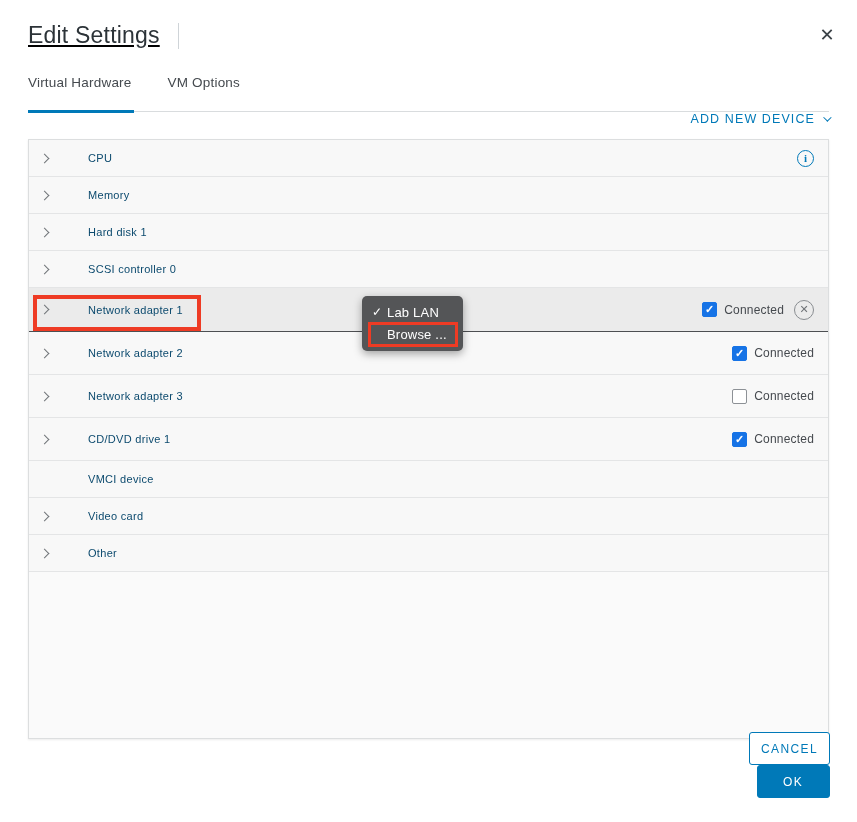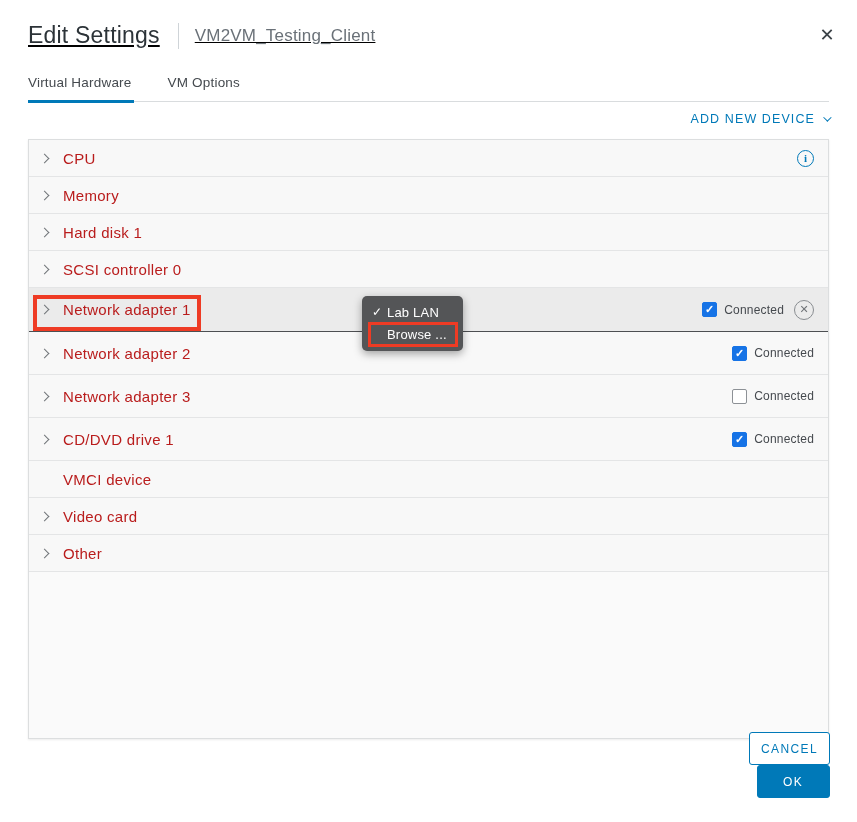--- a/index.html
+++ b/index.html
@@ -11,21 +11,21 @@
   .hdr { position:absolute; top:22px; left:28px; display:flex; align-items:center;text-decoration:underline; }
   .hdr-title { font-size:23px; font-weight:400; color:#2c3338; letter-spacing:.2px; }
   .hdr-div { width:1px; height:26px; background:#cfd4d8; margin:0 16px 0 18px; }
   .hdr-vm { font-size:17px; color:#6a7178; letter-spacing:.2px; }
   .close-x { position:absolute; top:25px; right:20px; width:20px; height:20px;
     color:#3c4348; font-size:18px; line-height:20px; text-align:center; cursor:pointer; font-weight:300; }
 
   
   .tabs { position:absolute; top:75px; left:28px; right:28px; display:flex;
     border-bottom:1px solid #d9dcde; }
-  .tab { font-size:13.5px; color:#454a4f; padding:0 2px 10px 0; margin-right:34px;
+  .tab { font-size:13.5px; color:#454a4f; padding:0 2px 20px 0; margin-right:34px;
     cursor:pointer; position:relative; letter-spacing:.2px; }
   .tab.active { border-bottom:3px solid #0079b8; margin-bottom:-2px; }
 
   
   .toolbar { position:absolute; top:112px; right:28px; display:flex; align-items:center; }
   .add-link { font-size:12.5px; color:#0079b8; letter-spacing:1.1px; font-weight:500; cursor:pointer; }
   .caret-down { width:6px; height:6px; border-right:1.4px solid #0079b8; border-bottom:1.4px solid #0079b8;
     transform:rotate(45deg) translateY(-2px); margin-left:8px; display:inline-block; }
 
   
@@ -33,21 +33,21 @@
     border:1px solid #dcdedf; display:flex; flex-direction:column; background:#fafafa;
     box-shadow:0 1px 2px rgba(0,0,0,.08); }
   .row { position:relative; height:37px; display:flex; align-items:center;
     border-bottom:1px solid #e4e5e6; background:#f8f8f8; padding:0 14px 0 12px; cursor:pointer; }
   .row.has-connected { height:43px; }
   .row.selected { height:44px; background:#ebebeb; border-bottom:1px solid #4d4f52; }
   .filler { flex:1; background:#fafafa; }
   .chev { width:7px; height:7px; border-top:1.6px solid #717579; border-right:1.6px solid #717579;
     transform:rotate(45deg); display:inline-block; flex:none; margin-right:15px; }
   .chev.hidden { visibility:hidden; }
-  .row-label { font-size:15px; color:#b91c1c; letter-spacing:.3px; }
+  .row-label { font-size:11px; color:#0c4a6e; letter-spacing:.3px;margin-left:25px; }
   .row-right { margin-left:auto; display:flex; align-items:center; }
 
   .cbx { width:15px; height:15px; border:1px solid #8d9196; border-radius:2px; background:#fff;
     display:inline-flex; align-items:center; justify-content:center; flex:none; cursor:pointer; }
   .cbx.checked { background:#1673e6; border-color:#1673e6; }
   .cbx.checked::after { content:"✓"; color:#fff; font-size:11px; font-weight:700; line-height:1; }
   .cbx-label { font-size:12px; color:#45494e; margin-left:7px; letter-spacing:.2px; }
 
   .info-icon { width:17px; height:17px; border:1.3px solid #0079b8; border-radius:50%;
     color:#0079b8; font-size:11px; font-weight:700; display:inline-flex; align-items:center;
@@ -79,21 +79,20 @@
   .btn-ok { width:73px; background:#0079b8; border:1px solid #0079b8; color:#fff; }
 </style>
 </head>
 <body>
 
 <div class="wrap">
 
   <div class="hdr">
     <span class="hdr-title">Edit Settings</span>
     <span class="hdr-div"></span>
-    <span class="hdr-vm">VM2VM_Testing_Client</span>
   </div>
   <div class="close-x">✕</div>
 
   <div class="tabs">
     <div class="tab active">Virtual Hardware</div>
     <div class="tab">VM Options</div>
   </div>
 
   <div class="toolbar">
     <span class="add-link">ADD NEW DEVICE</span>

